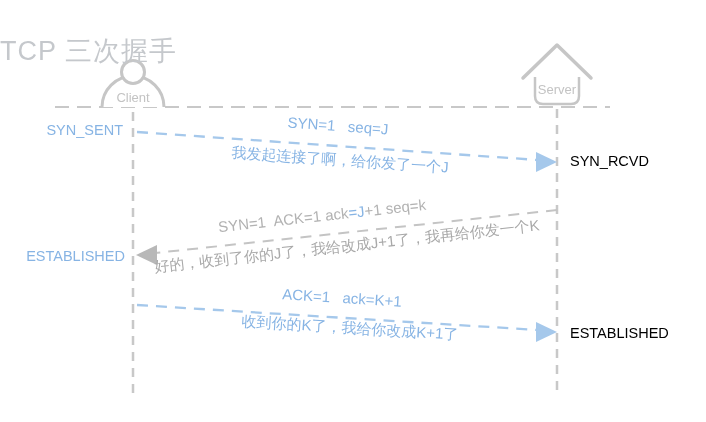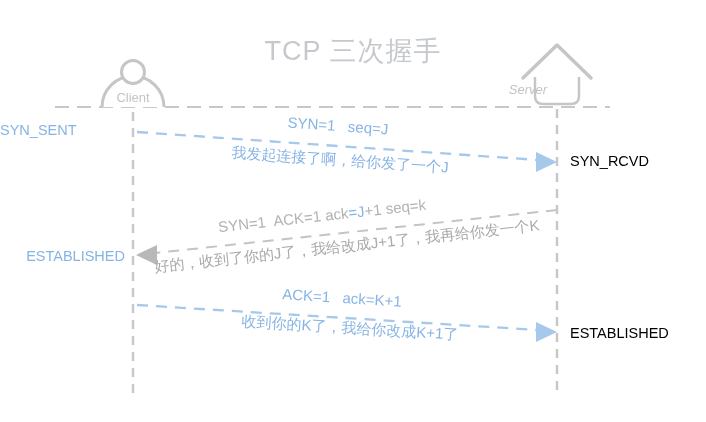--- a/index.html
+++ b/index.html
@@ -3,30 +3,30 @@
 <meta charset="utf-8">
 <style>
   html,body{margin:0;padding:0;background:#fff;}
   .canvas{
     position:relative;width:706px;height:422px;background:#ffffff;overflow:hidden;
     font-family:"Liberation Sans", sans-serif;
   }
   .canvas svg{position:absolute;left:0;top:0;}
   .txt{position:absolute;white-space:pre;}
   .title{
-    left:0;top:33px;width:706px;text-align:center;
+    left:0;top:33px;width:706px;
     font-size:27px;color:#c5c8cc;letter-spacing:1px;
   }
   .actor-label{font-size:13px;color:#c3c3c3;text-align:center;}
   .actor-label.client{left:93px;top:90px;width:80px;}
-  .actor-label.server{left:488px;top:82px;width:80px;font-style:italic;}
+  .actor-label.server{left:517px;top:82px;width:80px;}
   .state{font-size:14.5px;}
   .state.blue{color:#87b4e4;}
   .state.gray{color:#000000;}
-  .state.syn-sent{left:0;top:122px;width:123px;text-align:left;}
+  .state.syn-sent{left:0;top:122px;width:123px;text-align:right;}
   .state.syn-rcvd{left:570px;top:153px;}
   .state.est-left{left:0;top:248px;width:125px;text-align:right;}
   .state.est-right{left:570px;top:325px;}
   .msg{font-size:15px;text-align:center;}
   .msg.blue{color:#87b4e4;}
   .msg.gray{color:#b2b2b2;}
   .msg.gray-note{color:#a9a9a9;}
   .m1-label{left:238px;top:117px;width:200px;transform:rotate(4deg);}
   .m1-note {left:190px;top:151px;width:300px;transform:rotate(4deg);}
   .m2-label{left:172px;top:207px;width:300px;transform:rotate(-6.2deg);}

